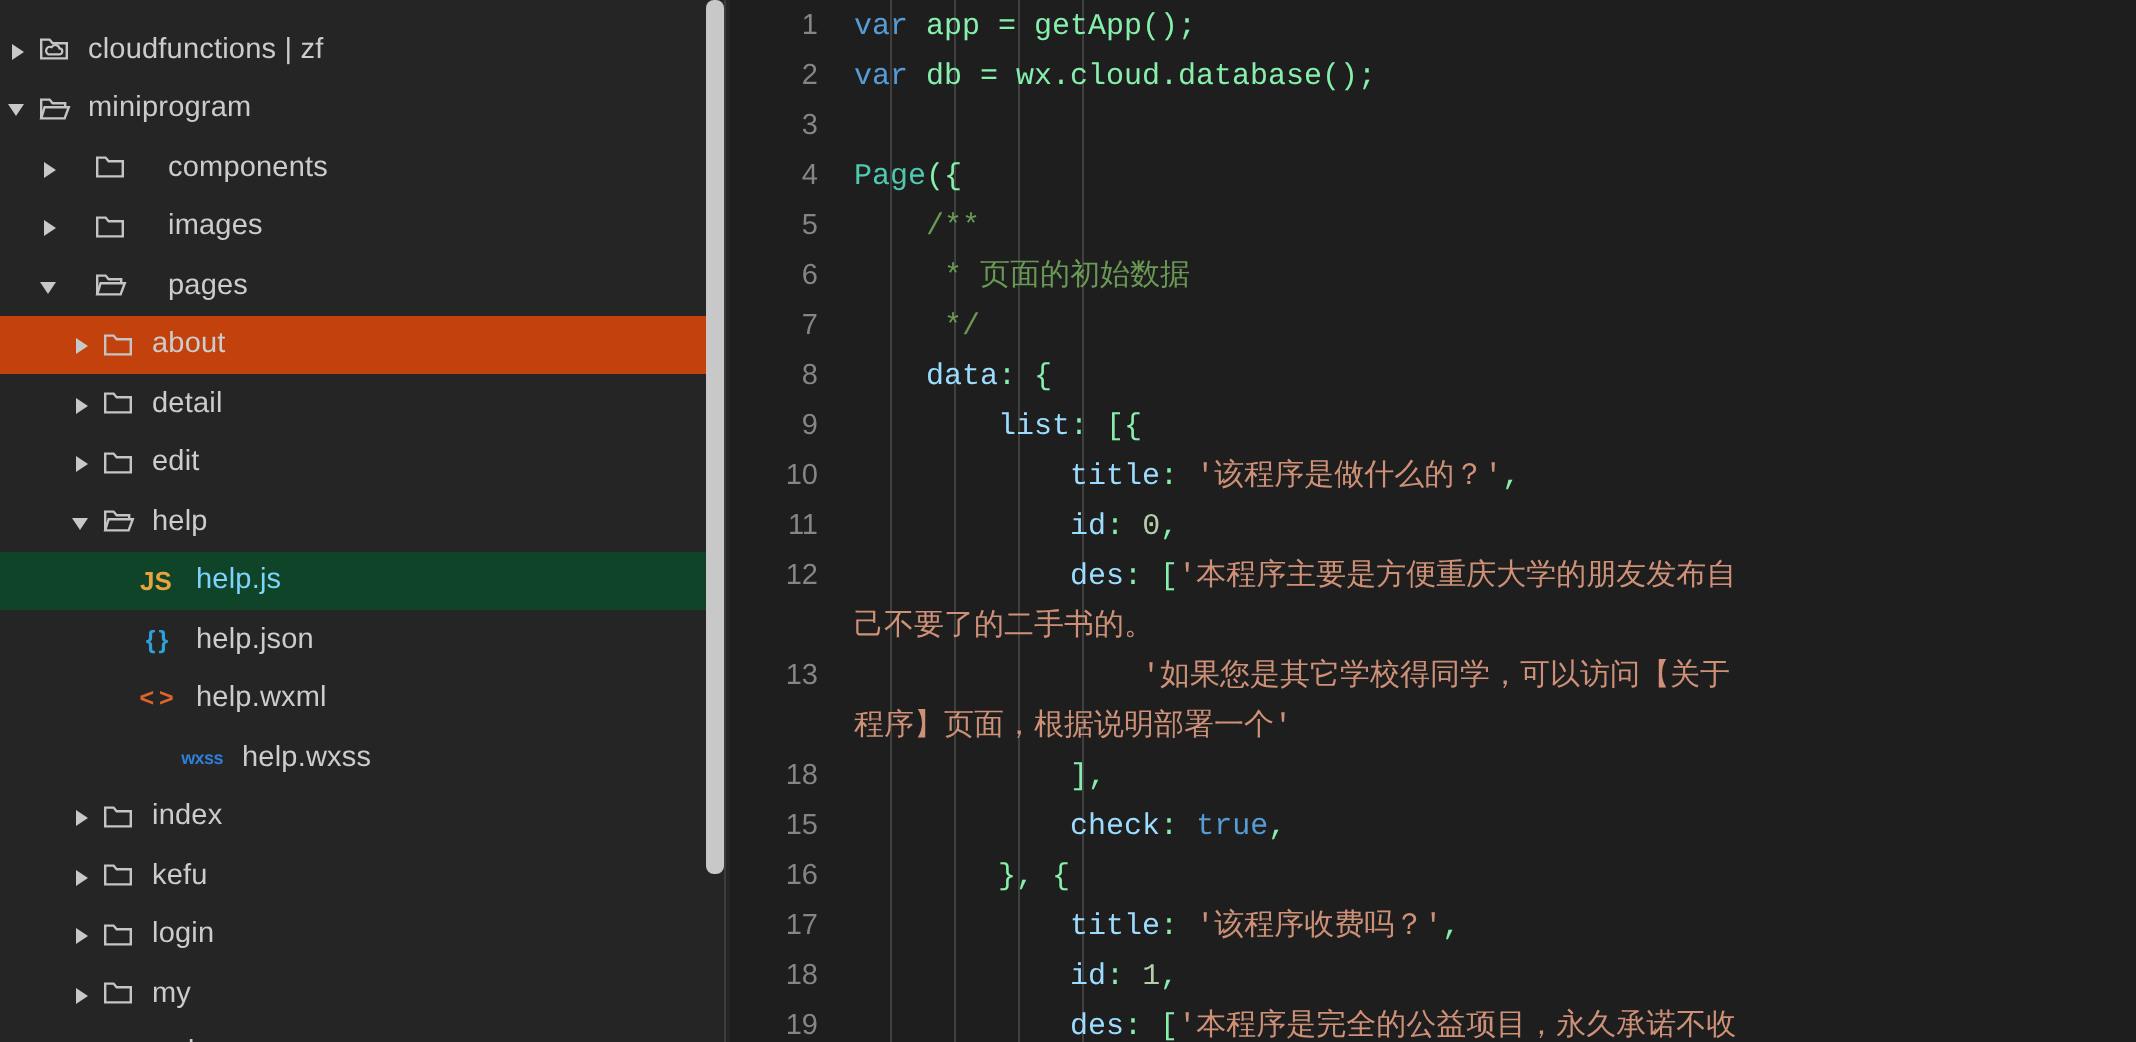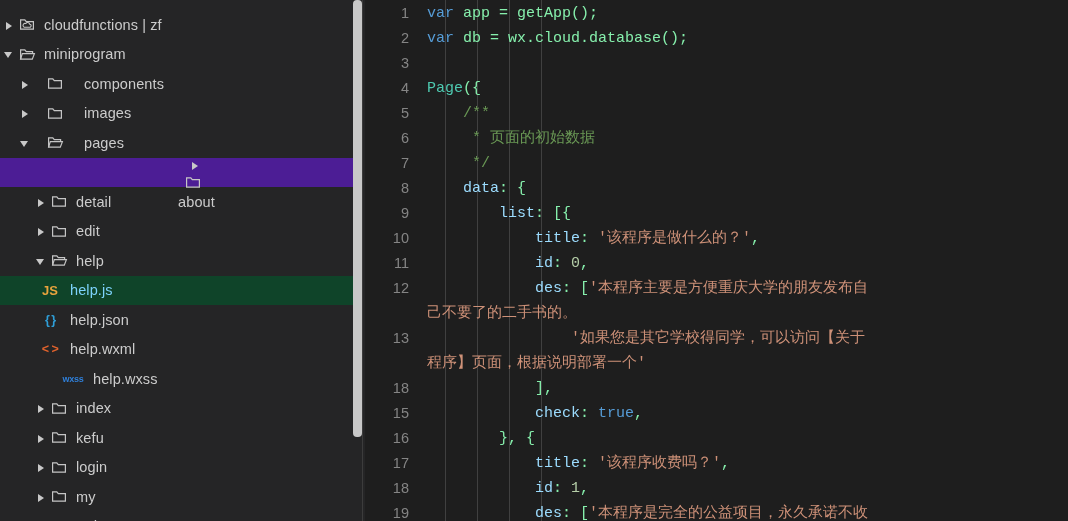--- a/index.html
+++ b/index.html
@@ -33,21 +33,21 @@
   .row {
     position: relative;
     display: flex;
     align-items: center;
     height: 29.5px;
     color: #cccccc;
     font-size: 14.5px;
     white-space: nowrap;
     cursor: pointer;
   }
-  .row.hovered { background: #4c1d95; flex-direction: column; }
+  .row.hovered { background: #c2410c; }
   .row.selected { background: #0f4429; }
   .row.selected .label { color: #7dd3fc; }
 
   .twisty {
     width: 14px;
     height: 14px;
     margin-left: 2px;
     flex: 0 0 14px;
     position: relative;
   }
@@ -81,21 +81,21 @@
   }
   .ftype.js   { color: #e8a33d; font-size: 13px; }
   .ftype.json { color: #2f9fd8; letter-spacing: -1px; }
   .ftype.wxml { color: #e0622c; letter-spacing: -.5px; }
   .ftype.wxss { color: #2f7fd8; font-size: 9px; letter-spacing: -.3px; margin-left: 23px; }
 
   
   .i0 { padding-left: 0px; }
   .i1 { padding-left: 16px; gap: 12px; }
   .i2 { padding-left: 32px; }
-  .i3 { padding-left: 20px; align-items: center; }
+  .i3 { padding-left: 48px; align-items: center; }
 
   .sb-track {
     position: absolute;
     top: 0; right: 3px;
     width: 9px;
     height: 521px;
   }
   .sb-thumb {
     position: absolute;
     top: 0; left: 0;

